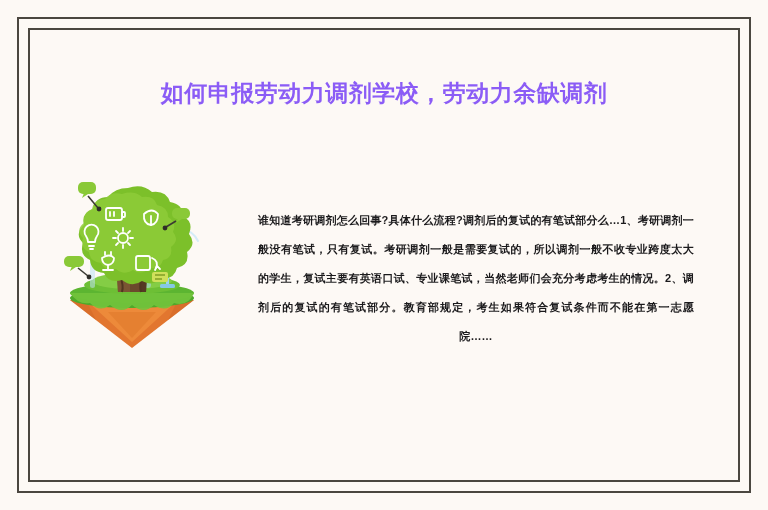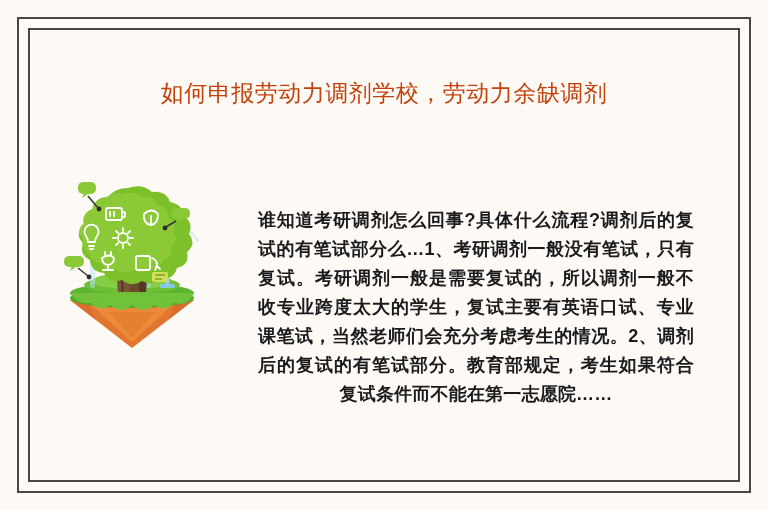--- a/index.html
+++ b/index.html
@@ -41,22 +41,22 @@
   }
 
   
   .title {
     position: absolute;
     left: 60px;
     top: 78px;
     width: 648px;
     text-align: center;
     font-size: 23px;
-    font-weight: normal;
-    color: #c2410c;
+    font-weight: bold;
+    color: #8b5cf6;
     letter-spacing: 0.5px;
     line-height: 30px;
     white-space: nowrap;
   }
 
   
   .illustration {
     position: absolute;
     left: 56px;
     top: 180px;
@@ -64,21 +64,21 @@
     height: 170px;
   }
   .illustration svg { display:block; }
 
   
   .body-copy {
     position: absolute;
     left: 258px;
     top: 206px;
     width: 436px;
-    font-size: 18px;
+    font-size: 11px;
     font-weight: bold;
     color: #1b1a1c;
     line-height: 29px;
     text-align: justify;
     text-align-last: center;
     letter-spacing: 0.2px;
   }
 </style>
 </head>
 <body>

